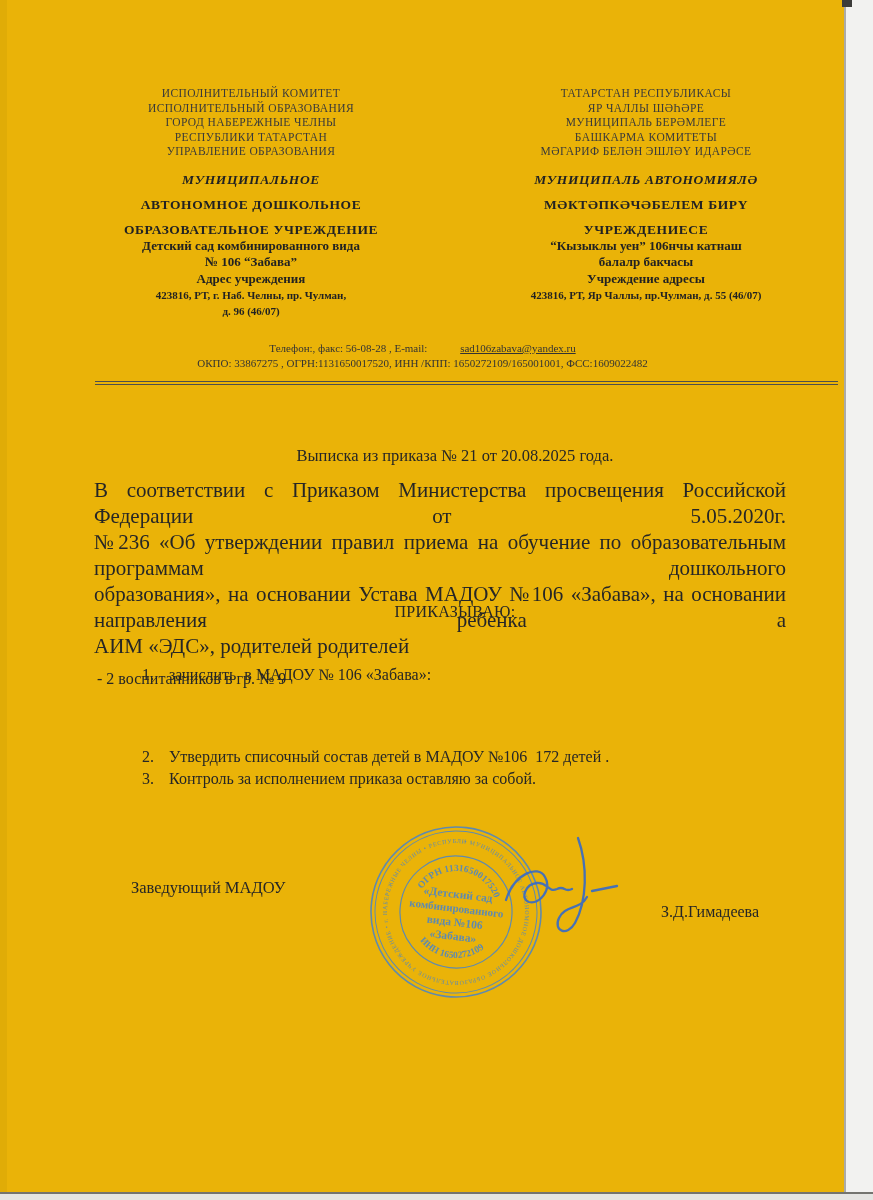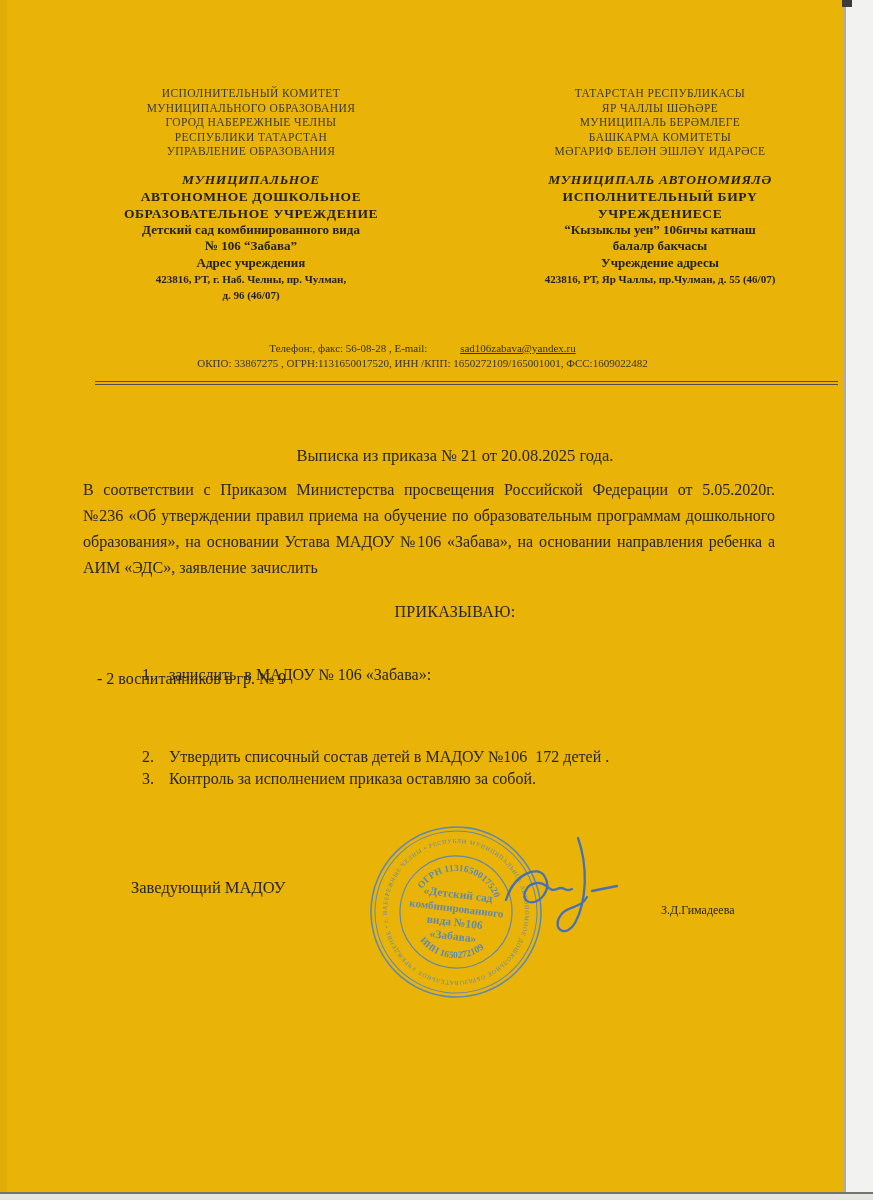--- a/index.html
+++ b/index.html
@@ -17,117 +17,117 @@
   .edge-left   { position:absolute; left:0; top:0; width:7px; height:100%; background:rgba(0,0,0,0.04); }
   .edge-right-line { position:absolute; left:844px; top:0; width:2px; height:100%; background:#ababa7; }
   .edge-right-area { position:absolute; left:846px; top:0; width:27px; height:100%; background:#f2f2f0; }
   .edge-bottom-line { position:absolute; left:0; top:1192px; width:100%; height:2px; background:#74746f; }
   .edge-bottom-area { position:absolute; left:0; top:1194px; width:100%; height:6px; background:#e5e5e2; }
   .corner-mark { position:absolute; left:842px; top:0; width:10px; height:7px; background:#3c3c3a; }
 
   
   .hdr { position:absolute; top:86px; text-align:center; }
   .hdr-left  { left:62px;  width:378px; }
-  .hdr-right { left:474px; width:372px;text-align:center; }
+  .hdr-right { left:460px; width:372px;text-align:center; }
   .org-line  { font-size:11.5px; line-height:14.5px; letter-spacing:0.4px; color:#3a3a3a; }
-  .name-line { font-size:13.5px; line-height:17px; font-weight:bold; letter-spacing:0.6px; margin-top:0px; color:#222; }
+  .name-line { font-size:13.5px; line-height:17px; font-weight:bold; letter-spacing:0.6px; margin-top:8px; color:#222; }
   .name-gap  { margin-top:12px;font-style:italic; }
   .sub-line  { font-size:13px; line-height:16.5px; font-weight:bold; color:#222; }
   .addr-line { font-size:11px; line-height:16px; font-weight:bold; color:#222; }
 
   
   .contact { position:absolute; top:341px; left:0; width:845px; text-align:center;
              font-size:11px; line-height:14.5px; color:#333; }
   .contact .email { text-decoration:underline;margin-left:30px; }
 
   
   .divider { position:absolute; top:381px; left:95px; width:743px; height:4px;
              border-top:1.5px solid #4d4d4d; border-bottom:1.5px solid #4d4d4d; }
 
   
   .title { position:absolute; top:446px; left:97px; width:690px; text-align:center;
            font-size:16.5px; padding-left:26px; }
-  .body-text { position:absolute; top:477px; left:83px; width:692px;
-               font-size:16px; line-height:26px; }
+  .body-text { position:absolute; top:477px; left:94px; width:692px;
+               font-size:21px; line-height:26px; }
   .body-text .jline { text-align:justify; text-align-last:justify; }
   .body-text .lline { text-align:left; }
   .decree { position:absolute; top:603px; left:97px; width:690px; text-align:center;
             font-size:16px; padding-left:26px; letter-spacing:0.3px; }
   .item { position:absolute; left:126px; font-size:16px; white-space:pre; }
   .item .num { display:inline-block; width:27px; }
   .item1 { top:648px; }
   .item1-sub { position:absolute; top:670px; left:97px; font-size:16px; white-space:pre; }
   .item2 { top:730px; }
   .item3 { top:752px; }
 
   
   .sig-pos-1 { position:absolute; top:878px; left:131px; font-size:16.5px; }
   .sig-pos-2 { position:absolute; top:901px; left:113px; font-size:16.5px; }
-  .sig-name  { position:absolute; top:903px; left:661px; font-size:12px; }
+  .sig-name  { position:absolute; top:903px; left:661px; font-size:16px; }
   .stamp-wrap { position:absolute; left:366px; top:822px; width:180px; height:180px; opacity:0.88; }
   .stamp-wrap svg { transform:rotate(7deg); }
   .sig-ink { position:absolute; left:492px; top:828px; width:140px; height:118px; }
 </style>
 </head>
 <body>
 
 <div class="page">
 
   <div class="edge-left"></div>
   <div class="edge-right-area"></div>
   <div class="edge-right-line"></div>
   <div class="edge-bottom-area"></div>
   <div class="edge-bottom-line"></div>
   <div class="corner-mark"></div>
 
   <div class="hdr hdr-left">
     <div class="org-line">ИСПОЛНИТЕЛЬНЫЙ КОМИТЕТ</div>
-    <div class="org-line">МУНИЦИПАЛЬНОГО ОБРАЗОВАНИЯ</div>
+    <div class="org-line">ИСПОЛНИТЕЛЬНЫЙ ОБРАЗОВАНИЯ</div>
     <div class="org-line">ГОРОД НАБЕРЕЖНЫЕ ЧЕЛНЫ</div>
     <div class="org-line">РЕСПУБЛИКИ ТАТАРСТАН</div>
     <div class="org-line">УПРАВЛЕНИЕ ОБРАЗОВАНИЯ</div>
     <div class="name-line name-gap">МУНИЦИПАЛЬНОЕ</div>
     <div class="name-line">АВТОНОМНОЕ ДОШКОЛЬНОЕ</div>
     <div class="name-line">ОБРАЗОВАТЕЛЬНОЕ УЧРЕЖДЕНИЕ</div>
     <div class="sub-line">Детский сад комбинированного вида</div>
     <div class="sub-line">№ 106 “Забава”</div>
     <div class="sub-line">Адрес учреждения</div>
     <div class="addr-line">423816, РТ, г. Наб. Челны, пр. Чулман,</div>
     <div class="addr-line">д. 96 (46/07)</div>
   </div>
 
   <div class="hdr hdr-right">
     <div class="org-line">ТАТАРСТАН РЕСПУБЛИКАСЫ</div>
     <div class="org-line">ЯР ЧАЛЛЫ ШӘҺӘРЕ</div>
     <div class="org-line">МУНИЦИПАЛЬ БЕРӘМЛЕГЕ</div>
     <div class="org-line">БАШКАРМА КОМИТЕТЫ</div>
     <div class="org-line">МӘГАРИФ БЕЛӘН ЭШЛӘҮ ИДАРӘСЕ</div>
     <div class="name-line name-gap">МУНИЦИПАЛЬ АВТОНОМИЯЛӘ</div>
-    <div class="name-line">ИСПОЛНИТЕЛЬНЫЙ БИРҮ</div>
+    <div class="name-line">МӘКТӘПКӘЧӘБЕЛЕМ БИРҮ</div>
     <div class="name-line">УЧРЕЖДЕНИЕСЕ</div>
     <div class="sub-line">“Кызыклы уен” 106нчы катнаш</div>
     <div class="sub-line">балалр бакчасы</div>
     <div class="sub-line">Учреждение  адресы</div>
     <div class="addr-line">423816, РТ, Яр Чаллы, пр.Чулман, д. 55 (46/07)</div>
   </div>
 
   <div class="contact">
     <div><span>Телефон:, факс:  56-08-28  , E-mail: </span><span class="email">sad106zabava@yandex.ru</span></div>
     <div>ОКПО: 33867275 , ОГРН:1131650017520, ИНН /КПП:  1650272109/165001001, ФСС:1609022482</div>
   </div>
 
   <div class="divider"></div>
 
   <div class="title">Выписка из приказа № 21 от 20.08.2025 года.</div>
 
   <div class="body-text">
     <div class="jline">В соответствии с Приказом  Министерства  просвещения Российской Федерации  от 5.05.2020г.</div>
     <div class="jline">№236 «Об утверждении правил приема на обучение по образовательным программам дошкольного</div>
     <div class="jline">образования», на основании Устава МАДОУ  №106 «Забава», на основании направления ребенка а</div>
-    <div class="lline">АИМ «ЭДС», заявление зачислить</div>
+    <div class="lline">АИМ «ЭДС», родителей родителей</div>
   </div>
 
   <div class="decree">ПРИКАЗЫВАЮ:</div>
 
   <div class="item item1">
     <span class="num">1.</span><span>зачислить  в МАДОУ № 106 «Забава»:</span>
   </div>
   <div class="item1-sub">- 2 воспитанников в гр. № 9</div>
   <div class="item item2">
     <span class="num">2.</span><span>Утвердить списочный состав детей в МАДОУ №106  172 детей .</span>

